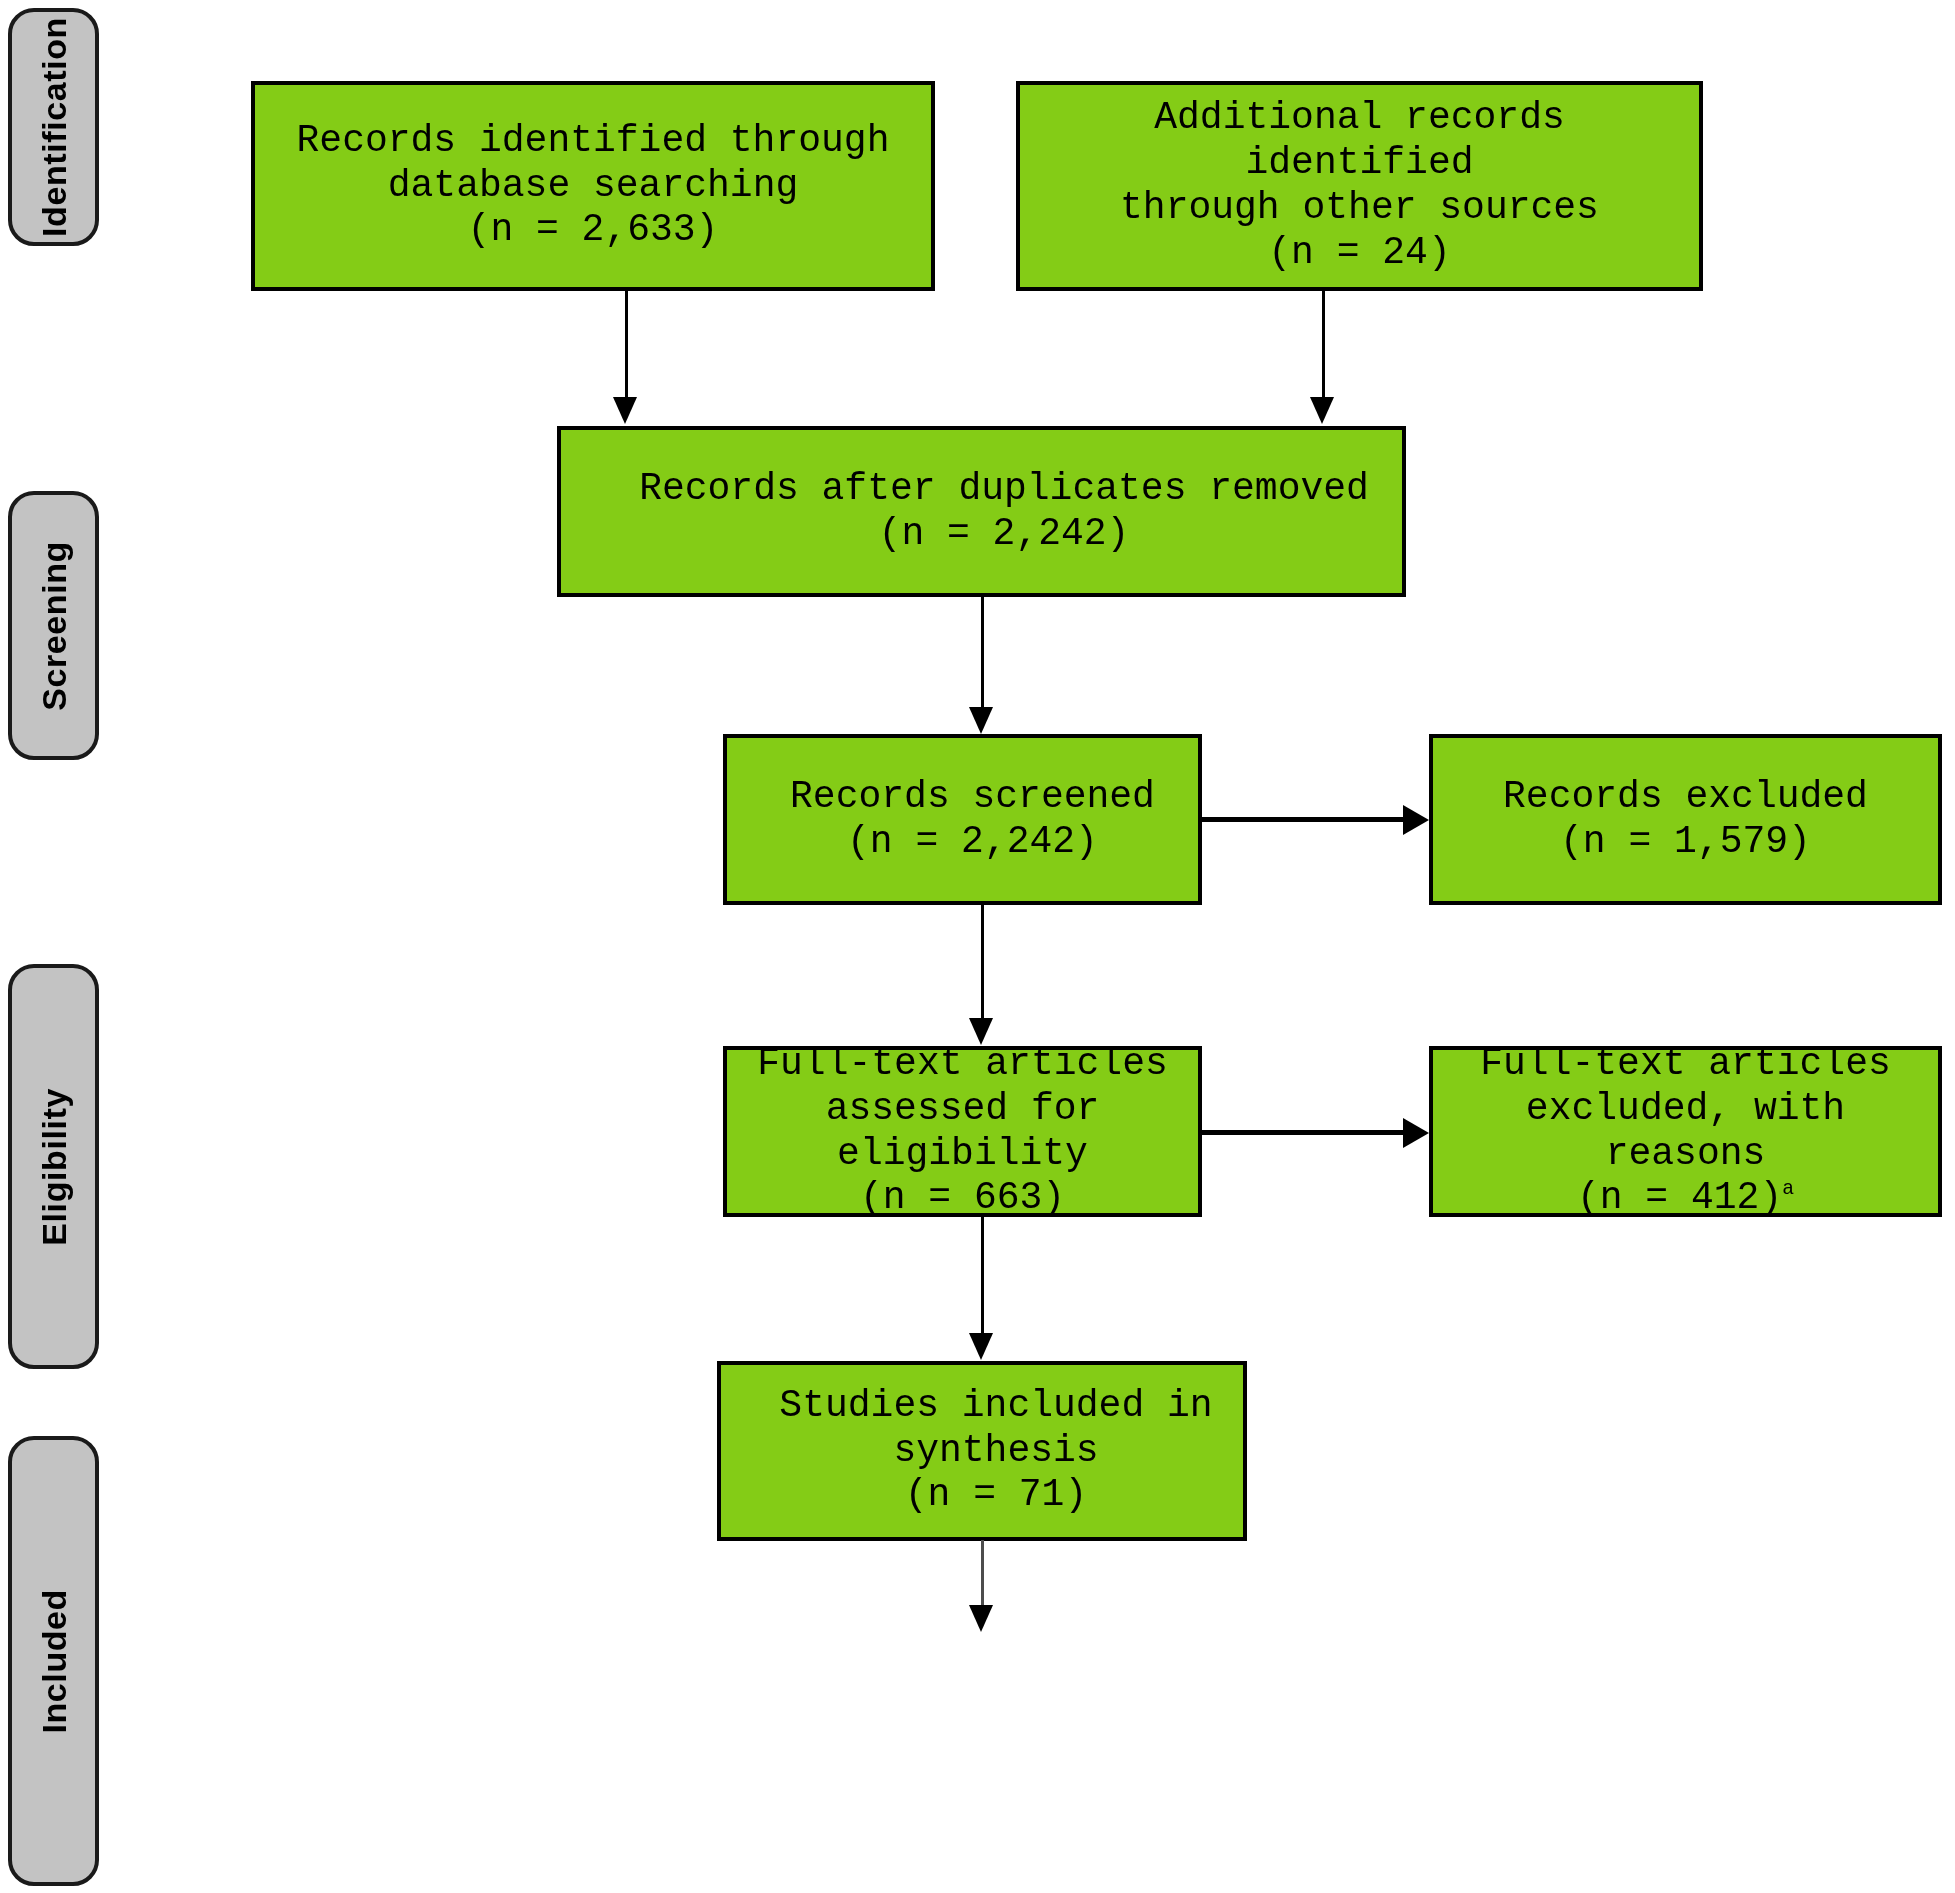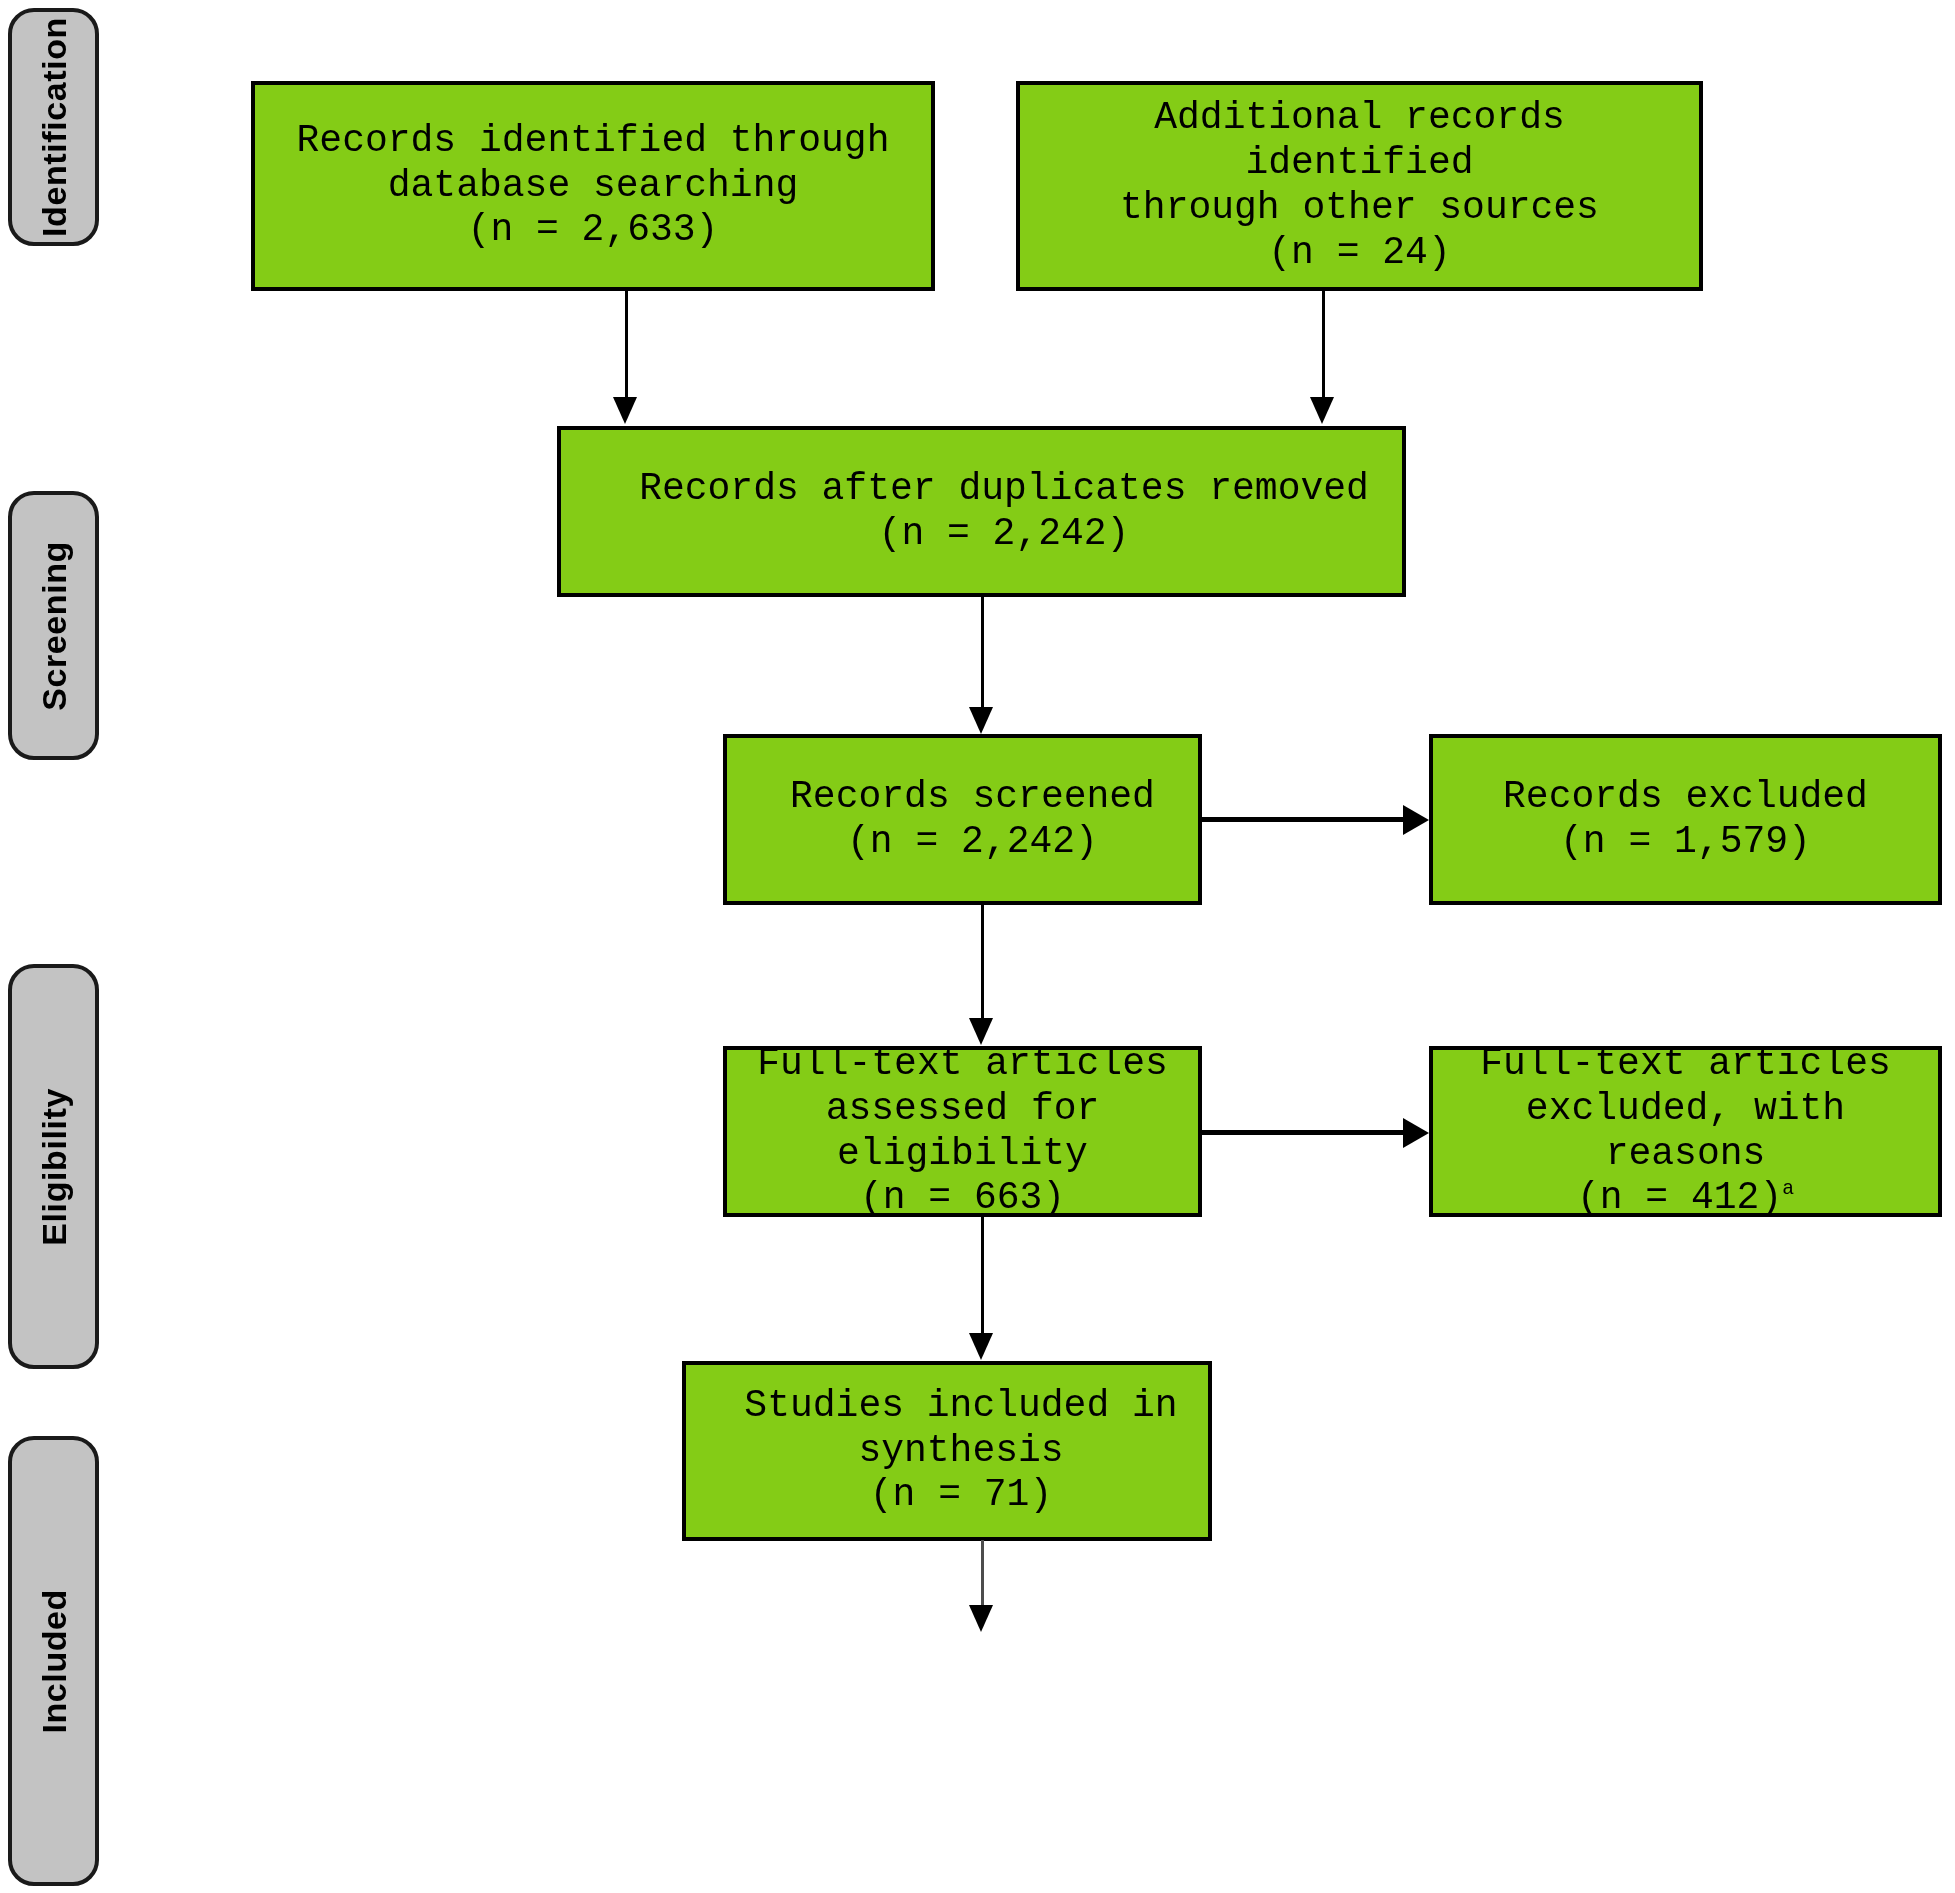--- a/index.html
+++ b/index.html
@@ -165,21 +165,21 @@
   <div class="h-line" style="left:1199px; top:1130px; width:205px;"></div>
   <div class="arrow-right" style="left:1403px; top:1118px;"></div>
 
   <div class="flow-box" style="left:1429px; top:1046px; width:513px; height:171px;">
     <div class="box-text"><span>Full-text articles</span><br><span>excluded, with reasons</span><br><span>(n = 412)</span><sup>a</sup></div>
   </div>
 
   <div class="v-line" style="left:981px; top:1217px; height:117px;"></div>
   <div class="arrow-down" style="left:969px; top:1333px;"></div>
 
-  <div class="flow-box" style="left:682px; top:1361px; width:530px; height:180px;padding-left:28px;">
+  <div class="flow-box" style="left:717px; top:1361px; width:530px; height:180px;padding-left:28px;">
     <div class="box-text">Studies included in
 synthesis
 (n = 71)</div>
   </div>
 
   <div class="v-line" style="left:981px; top:1540px; height:66px; background:#4d4d4d;"></div>
   <div class="arrow-down" style="left:969px; top:1605px;"></div>
 
 
 </div>

